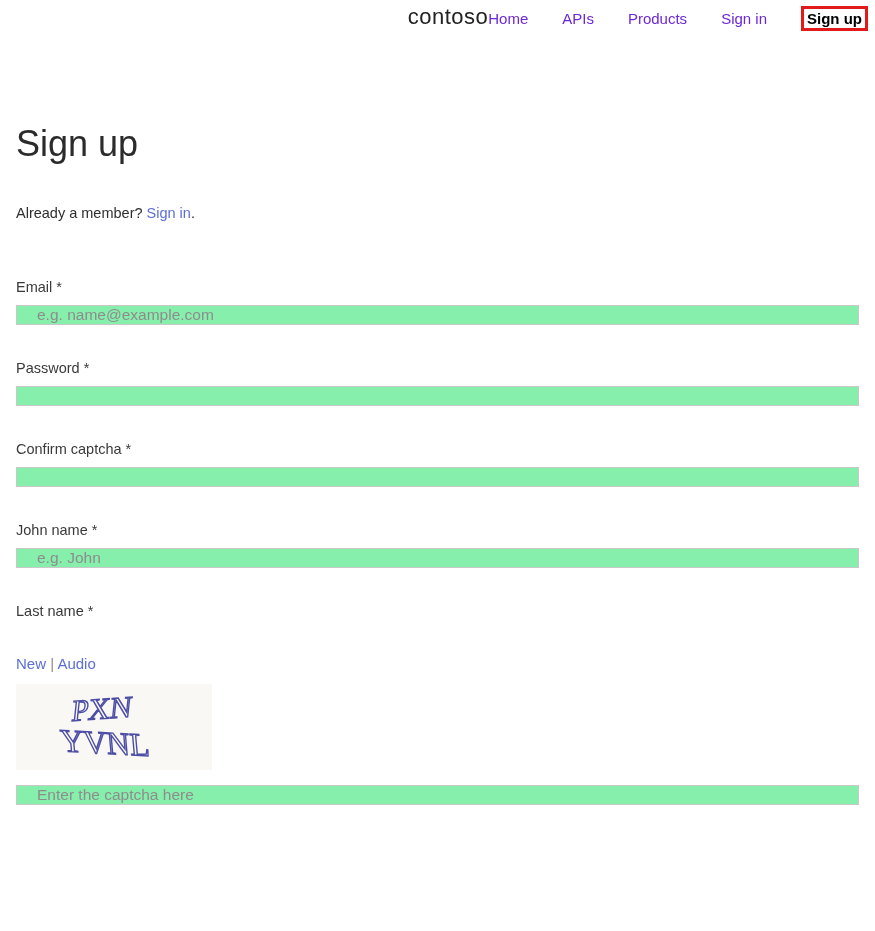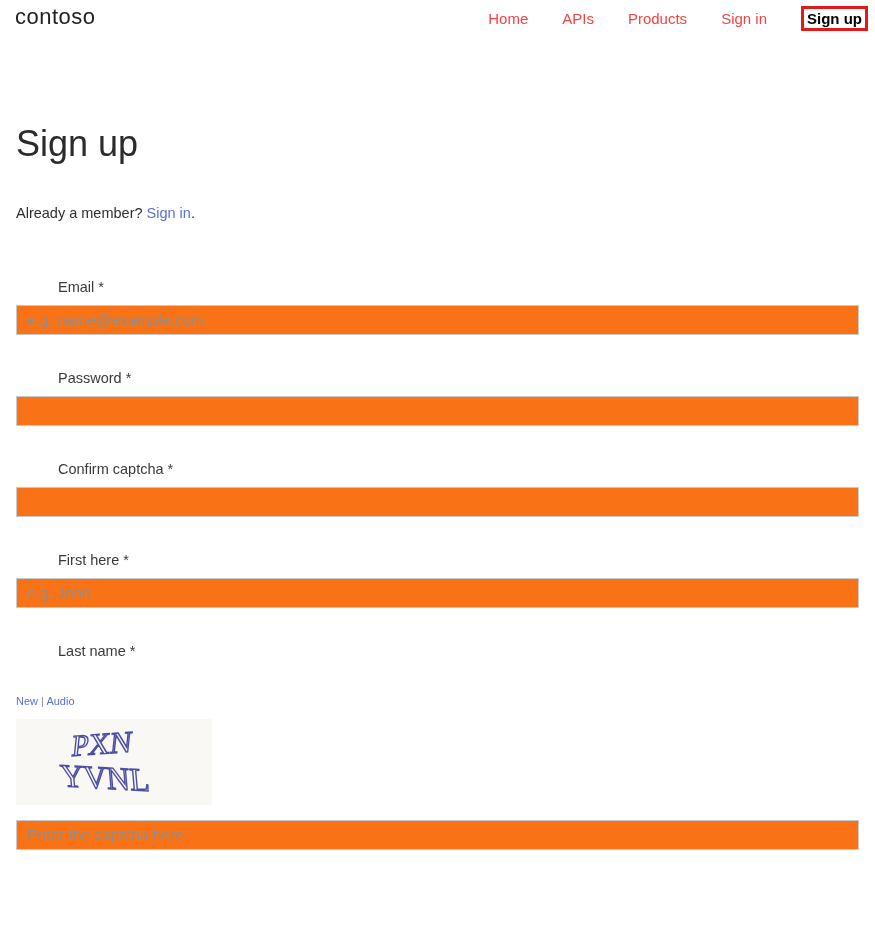--- a/index.html
+++ b/index.html
@@ -5,38 +5,38 @@
     * { box-sizing: border-box; margin: 0; padding: 0; }
     body {
       font-family: "Segoe UI", Arial, sans-serif;
       background: #ffffff;
       color: #333;
       width: 875px;
     }
     header {
       display: flex;
       align-items: flex-start;
-      justify-content: space-between;
+      justify-content: flex-end;
       padding: 4px 8px 0 15px;
     }
     .logo {
       font-size: 22px;
       letter-spacing: 0.5px;
       color: #222;
       font-weight: 500;
     }
     nav {
       display: flex;
       gap: 34px;
       padding-top: 6px;
       padding-right: 2px;
     }
     .nav-item {
       font-size: 15px;
-      color: #ef4444;
+      color: #6d28d9;
       cursor: pointer;
     }
     .nav-active {
       font-weight: 700;
       color: #000;
       border: 3px solid #e11a1a;
       padding: 1px 3px;
       margin-top: -4px;
       margin-right: -3px;
     }
@@ -55,35 +55,34 @@
       margin-top: 40px;
     }
     .link { color: #5b6fd4; cursor: pointer; }
     .form-group { margin-top: 35px; }
     .form-group.first { margin-top: 58px; }
     label.field-label {
       display: block;
       font-size: 14.5px;
       color: #3a3a3a;
       margin-bottom: 10px;
-      margin-left: 42px;
     }
     input.text-input {
       width: 100%;
-      height: 30px;
-      padding: 6px 10px;
+      height: 20px;
+      padding: 6px 20px;
       font-size: 15.5px;
       color: #333;
       border: 1px solid #c9c9c9;
-      background: #f97316;
+      background: #86efac;
     }
     input.text-input::placeholder { color: #8d8d8d; }
     .captcha-wrap { margin-top: 36px; }
     .captcha-label { font-size: 14.5px; color: #3a3a3a; }
-    .captcha-links { margin-top: 11px; font-size: 11px; color: #8e8e8e; }
+    .captcha-links { margin-top: 11px; font-size: 15px; color: #8e8e8e; }
     .captcha-links .link { color: #5b6fd4; }
     .captcha-img {
       margin-top: 12px;
       width: 196px;
       height: 86px;
       background: #faf8f5;
       position: relative;
       overflow: hidden;
     }
     .captcha-svg text {
@@ -125,21 +124,21 @@
     <label class="field-label">Password *</label>
     <input class="text-input" type="password" placeholder="" style="">
   </div>
 
   <div class="form-group">
     <label class="field-label">Confirm captcha *</label>
     <input class="text-input" type="password" placeholder="" style="">
   </div>
 
   <div class="form-group">
-    <label class="field-label">First here *</label>
+    <label class="field-label">John name *</label>
     <input class="text-input" type="text" placeholder="e.g. John" style="">
   </div>
 
   <div class="form-group">
     <label class="field-label">Last name *</label>
   </div>
 
   <div class="captcha-wrap">
     <div class="captcha-links">
       <span class="link">New</span><span>  |  </span><span class="link">Audio</span>

